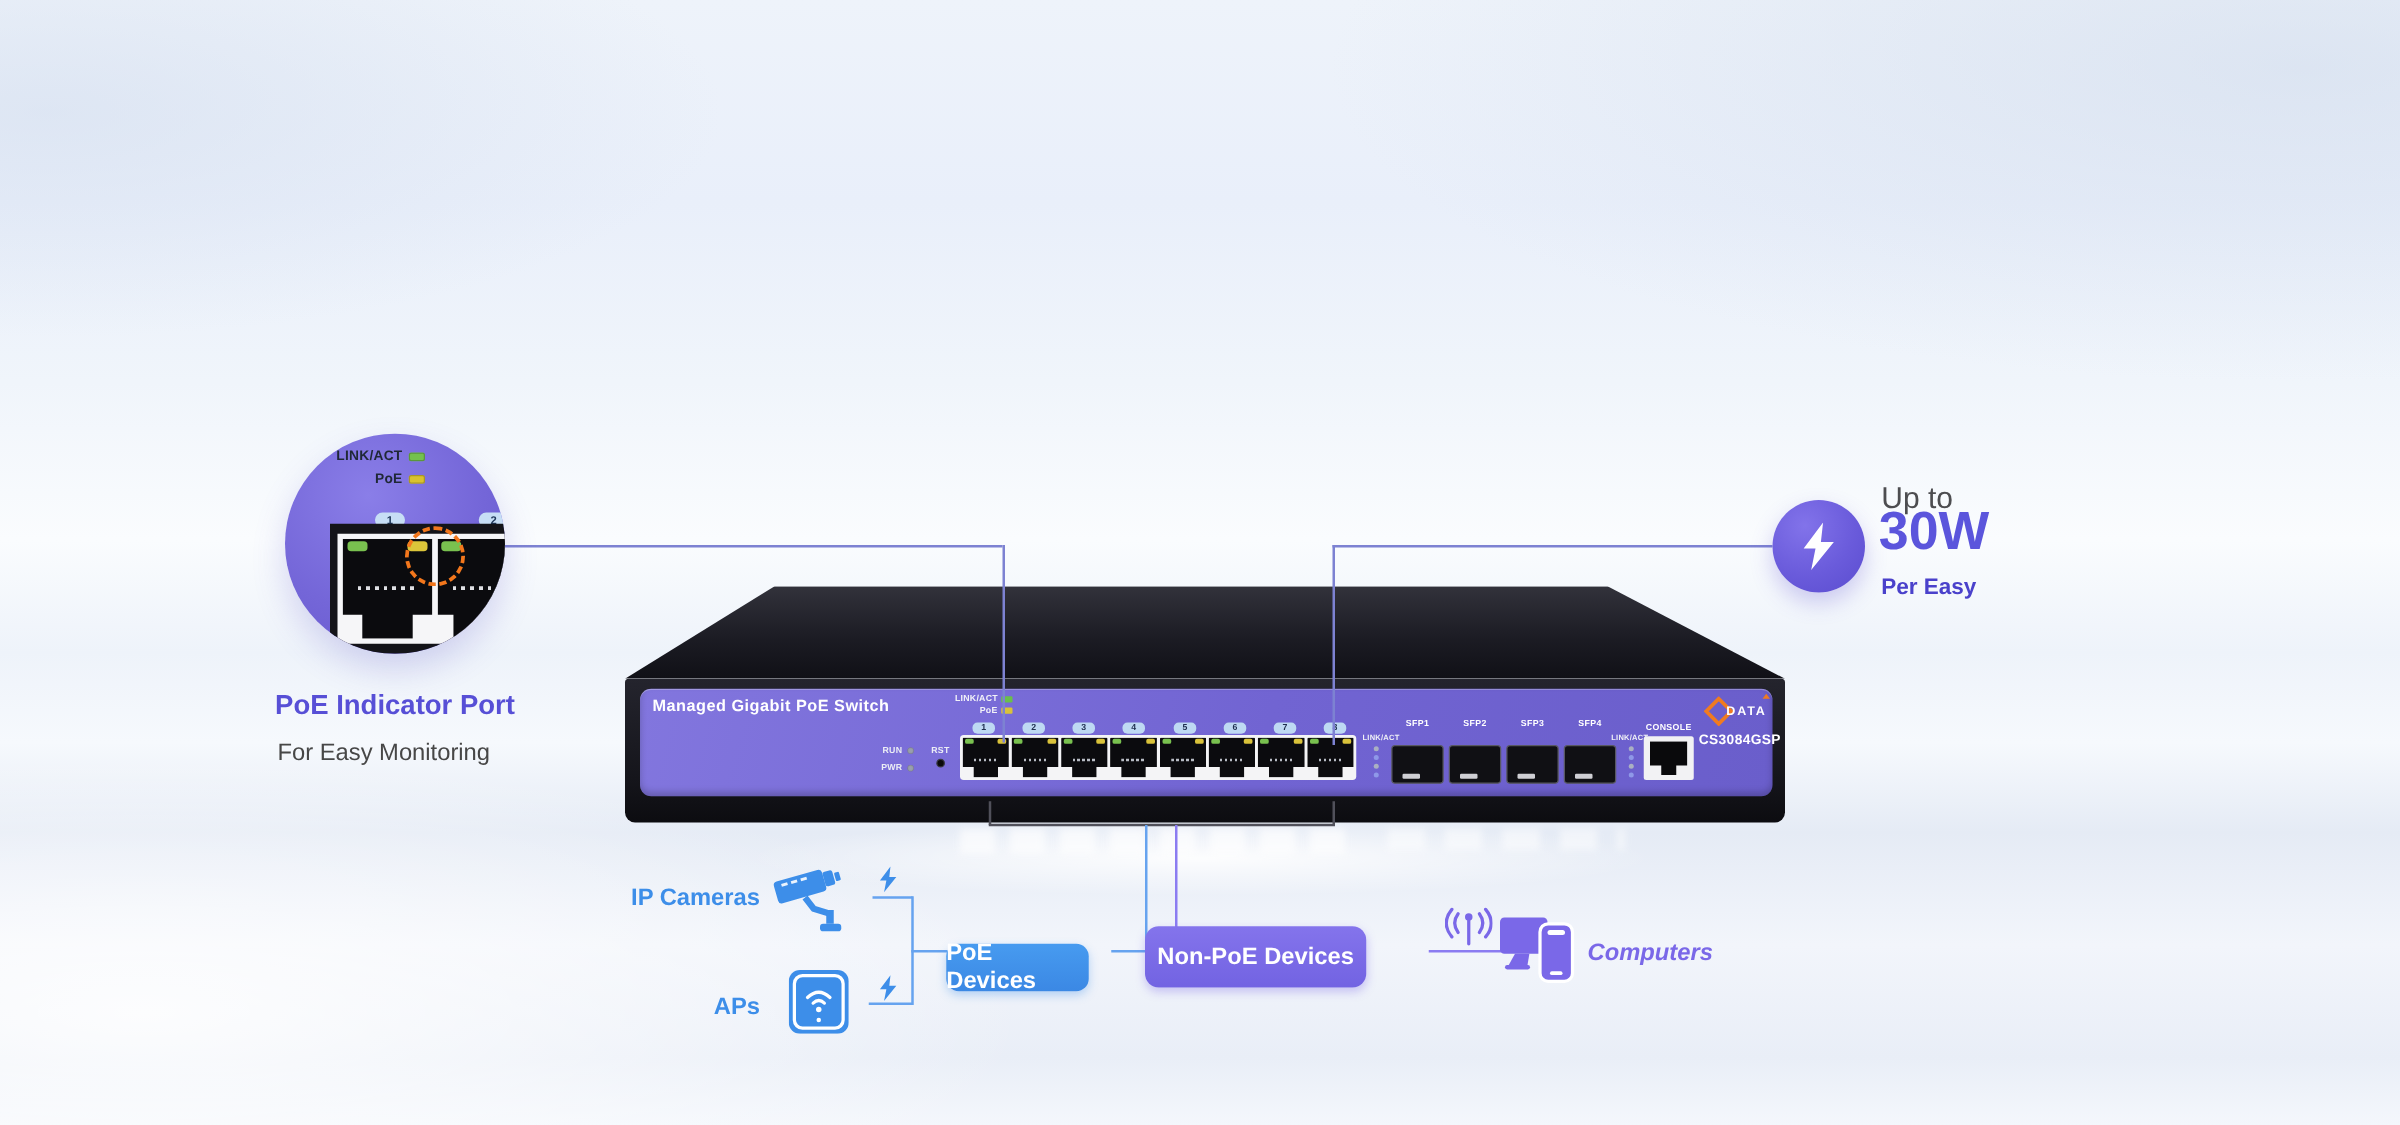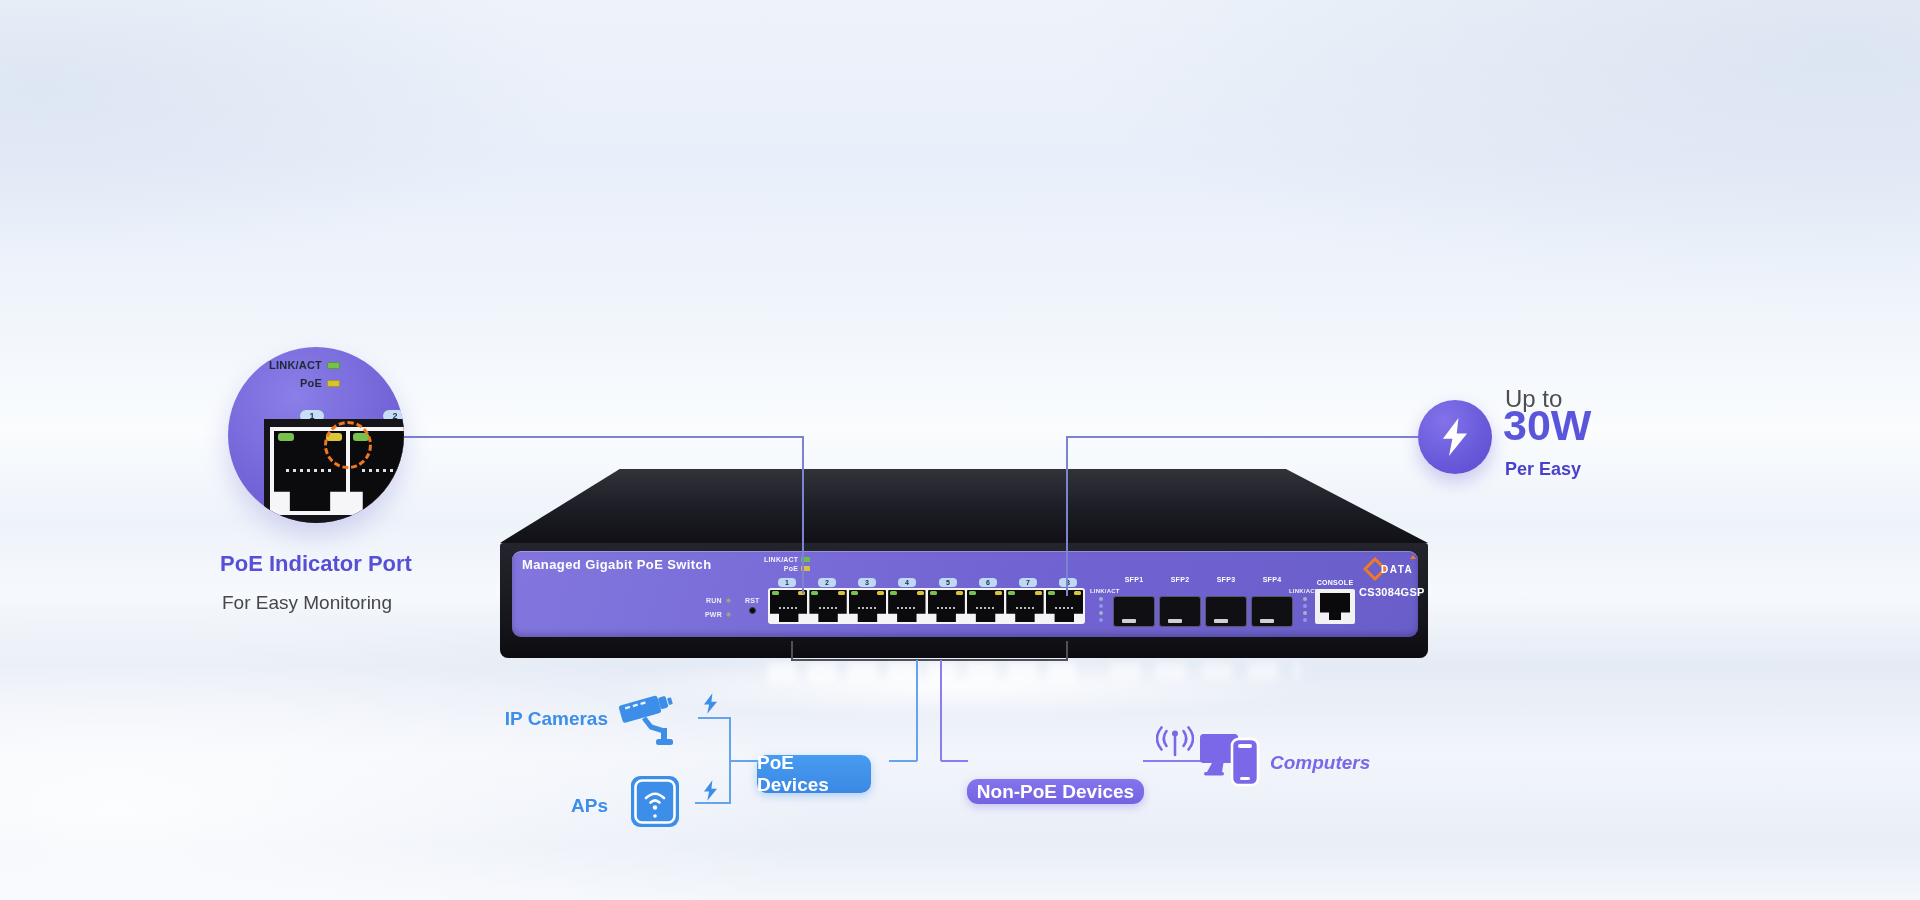--- a/index.html
+++ b/index.html
@@ -104,22 +104,22 @@
     display:flex;align-items:center;justify-content:center;box-shadow:0 8px 18px rgba(90,76,207,.28);}
   .upto{position:absolute;left:1505px;top:385px;font-size:24px;color:#4d4d50;z-index:45;}
   .watts{position:absolute;left:1503px;top:401px;font-size:43px;font-weight:bold;color:#5b55dc;z-index:45;}
   .perport{position:absolute;left:1505px;top:459px;font-size:18px;font-weight:bold;color:#4a41cb;z-index:45;}
   
   .dev-label-blue{position:absolute;width:156px;text-align:right;font-size:19px;font-weight:bold;color:#3d8ee9;z-index:45;}
   .dev-label-purple{position:absolute;font-size:19px;font-weight:bold;color:#7a68e8;z-index:45;}
   .pill{position:absolute;z-index:45;color:#fff;font-size:19px;font-weight:bold;display:flex;align-items:center;justify-content:center;}
   .pill.blue{left:757px;top:743px;width:114px;height:38px;border-radius:10px;
     background:linear-gradient(180deg,#479bf0,#3b88e4);box-shadow:0 3px 8px rgba(63,143,234,.35);margin-top:12px;}
-  .pill.purple{left:967px;top:741px;width:177px;height:25px;border-radius:11px;
-    background:linear-gradient(180deg,#8474ec,#7263e2);box-shadow:0 3px 8px rgba(122,104,232,.35);margin-top:38px;}
+  .pill.purple{left:916px;top:741px;width:177px;height:49px;border-radius:11px;
+    background:linear-gradient(180deg,#8474ec,#7263e2);box-shadow:0 3px 8px rgba(122,104,232,.35);}
   .icon{position:absolute;z-index:45;}
 </style>
 </head>
 <body>
 
 <div class="canvas">
 
   <div class="sw-top"></div>
   <div class="sw-front">
     <div class="sw-panel">

